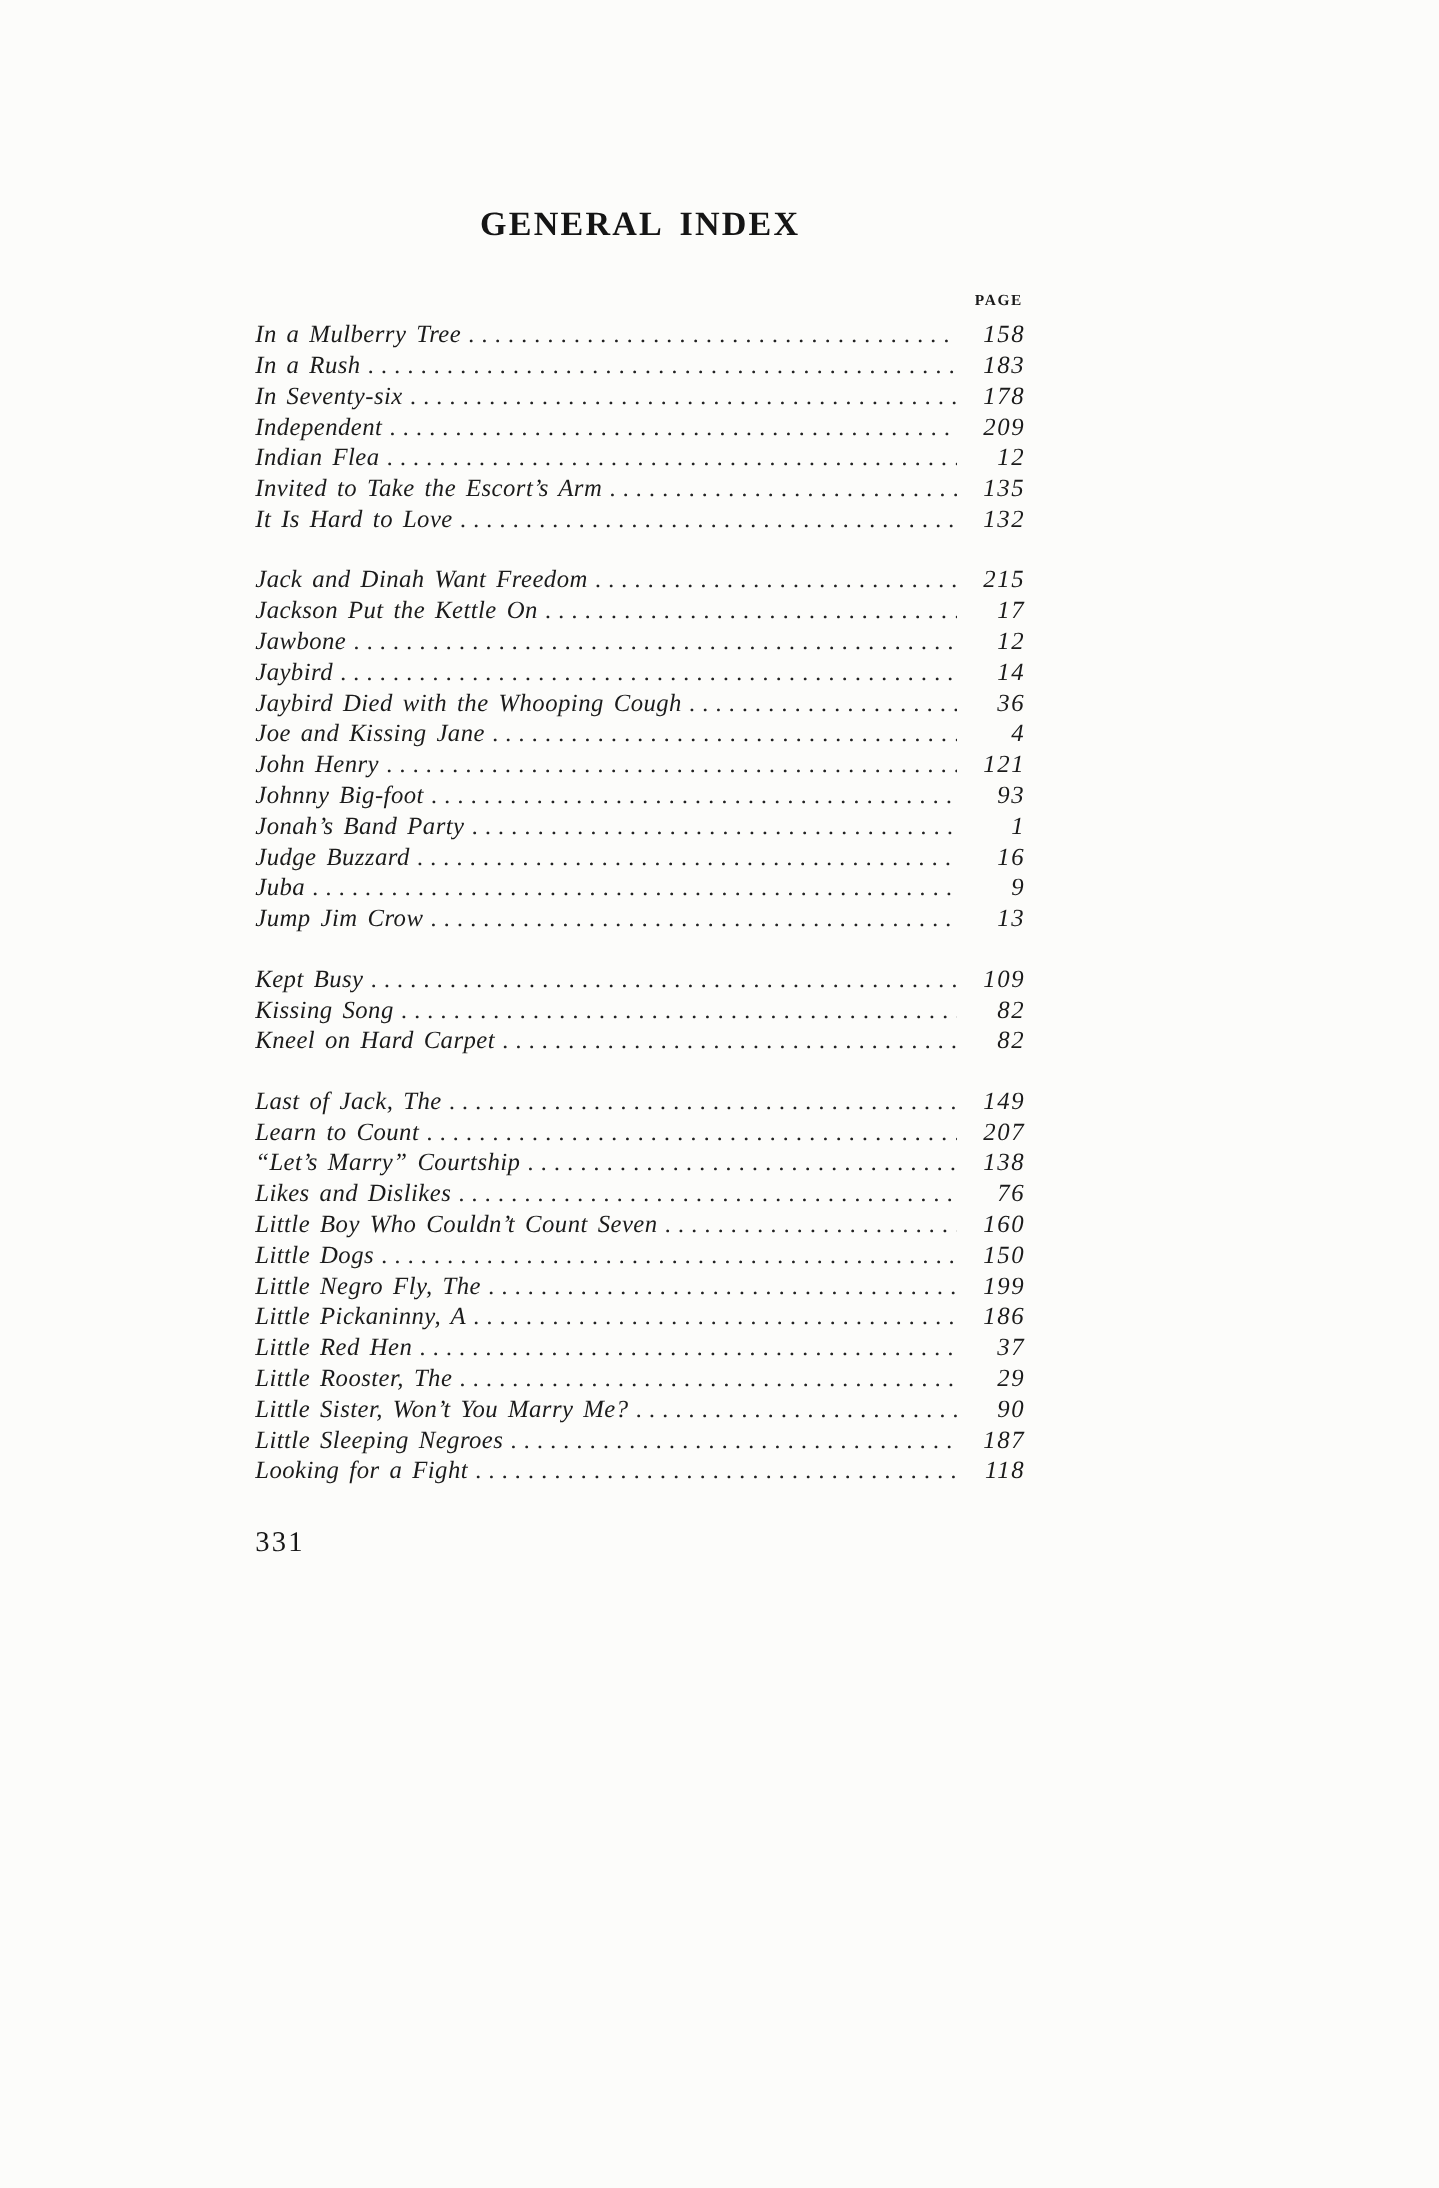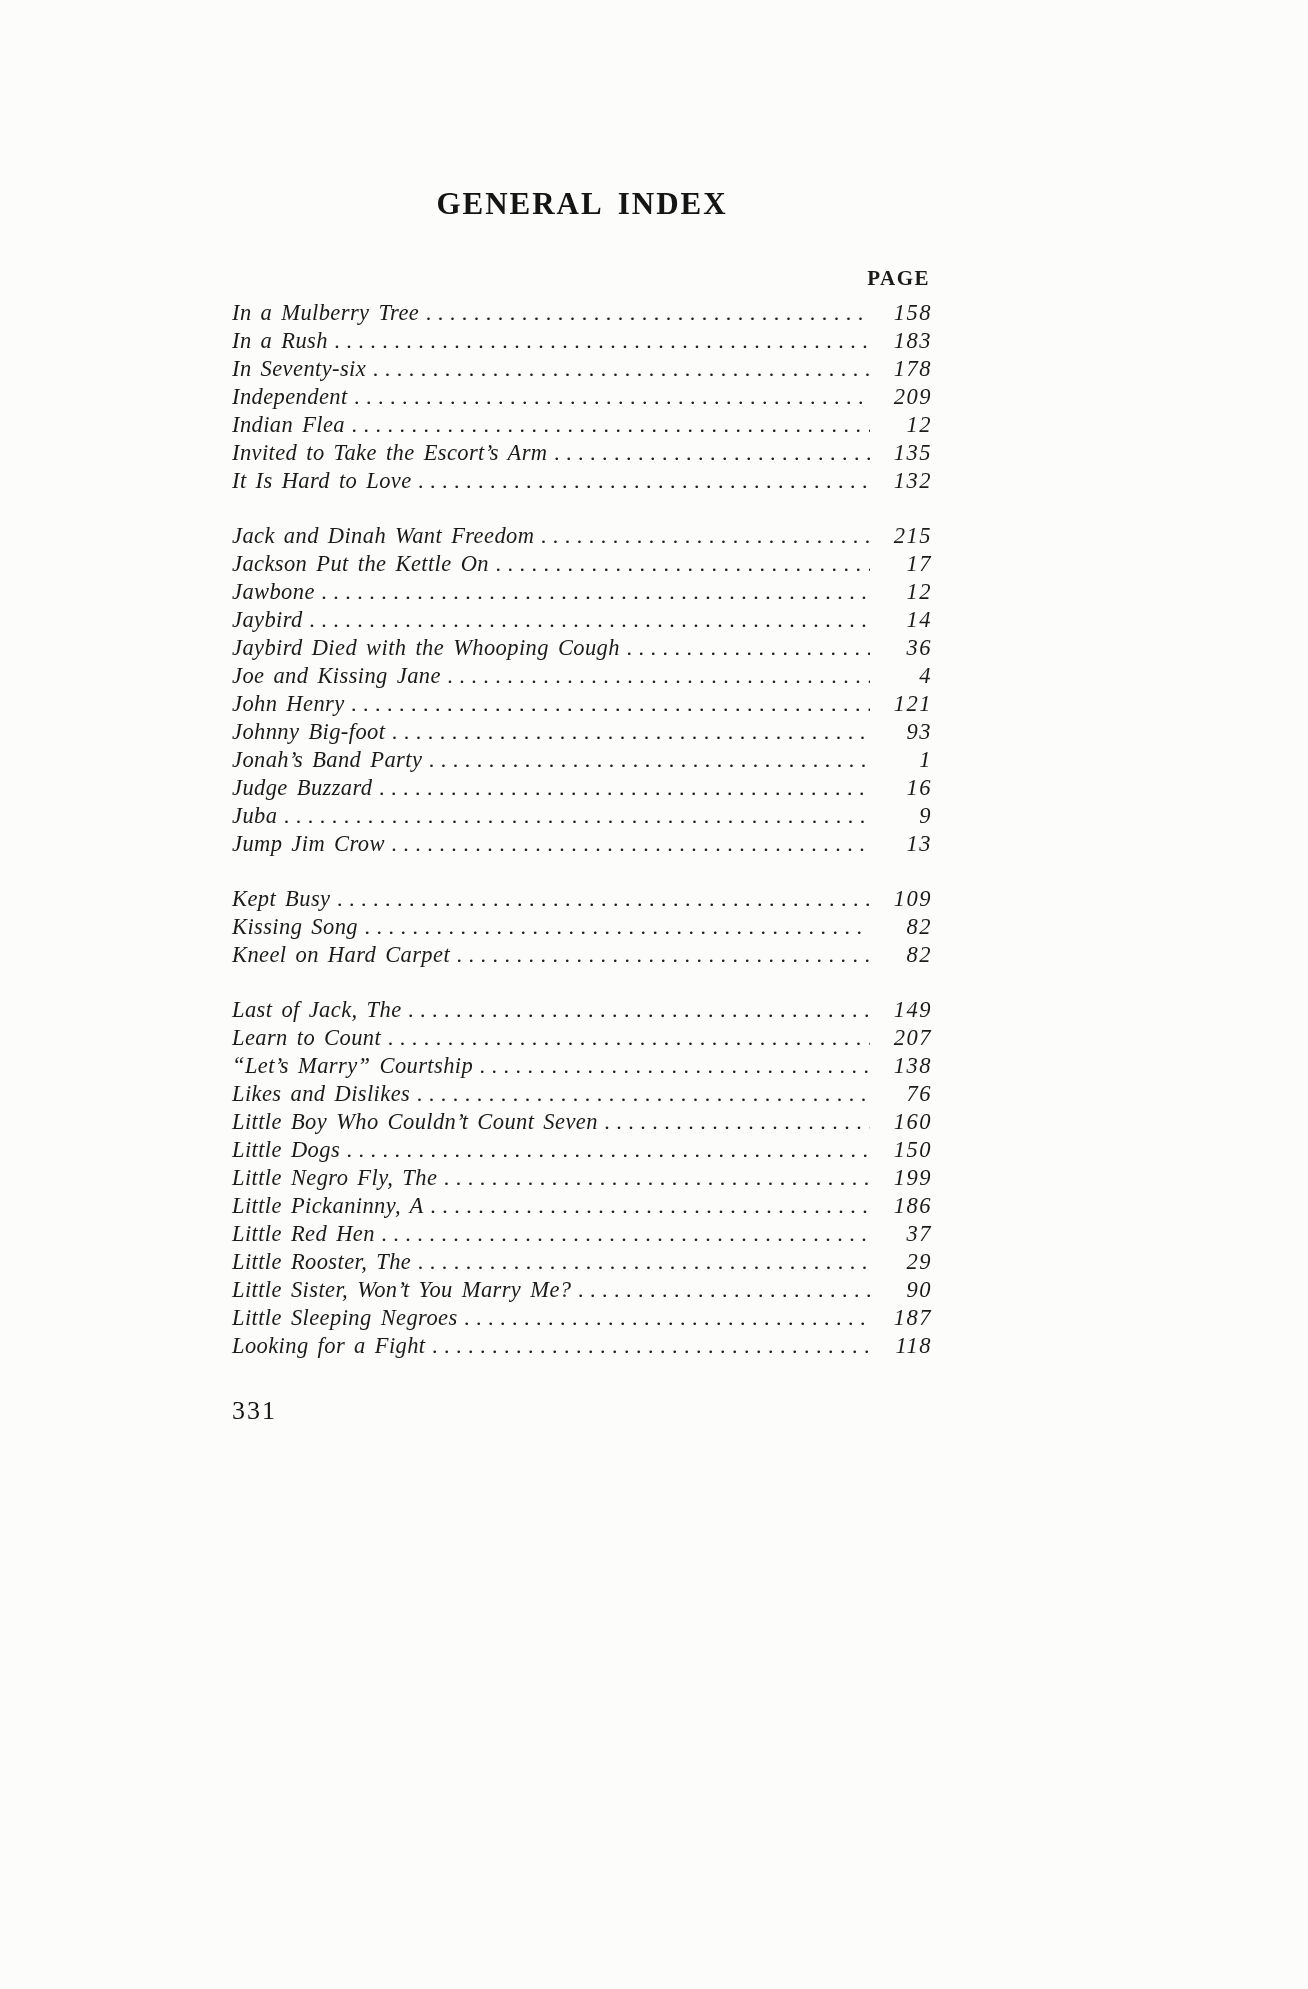--- a/index.html
+++ b/index.html
@@ -27,21 +27,21 @@
     text-align: center;
     font-size: 31px;
     font-weight: 600;
     letter-spacing: 2px;
     color: #151515;
     word-spacing: 6px;
   }
   .col-header {
     text-align: right;
     margin-top: 44px;
-    font-size: 21px;
+    font-size: 14px;
     font-weight: 700;
     letter-spacing: 1.5px;
     color: #1a1a1a;
     padding-right: 2px;
   }
   #groups { margin-top: 8px; font-style: italic; }
   .group + .group { margin-top: 27px; }
   .row {
     display: flex;
     align-items: baseline;

